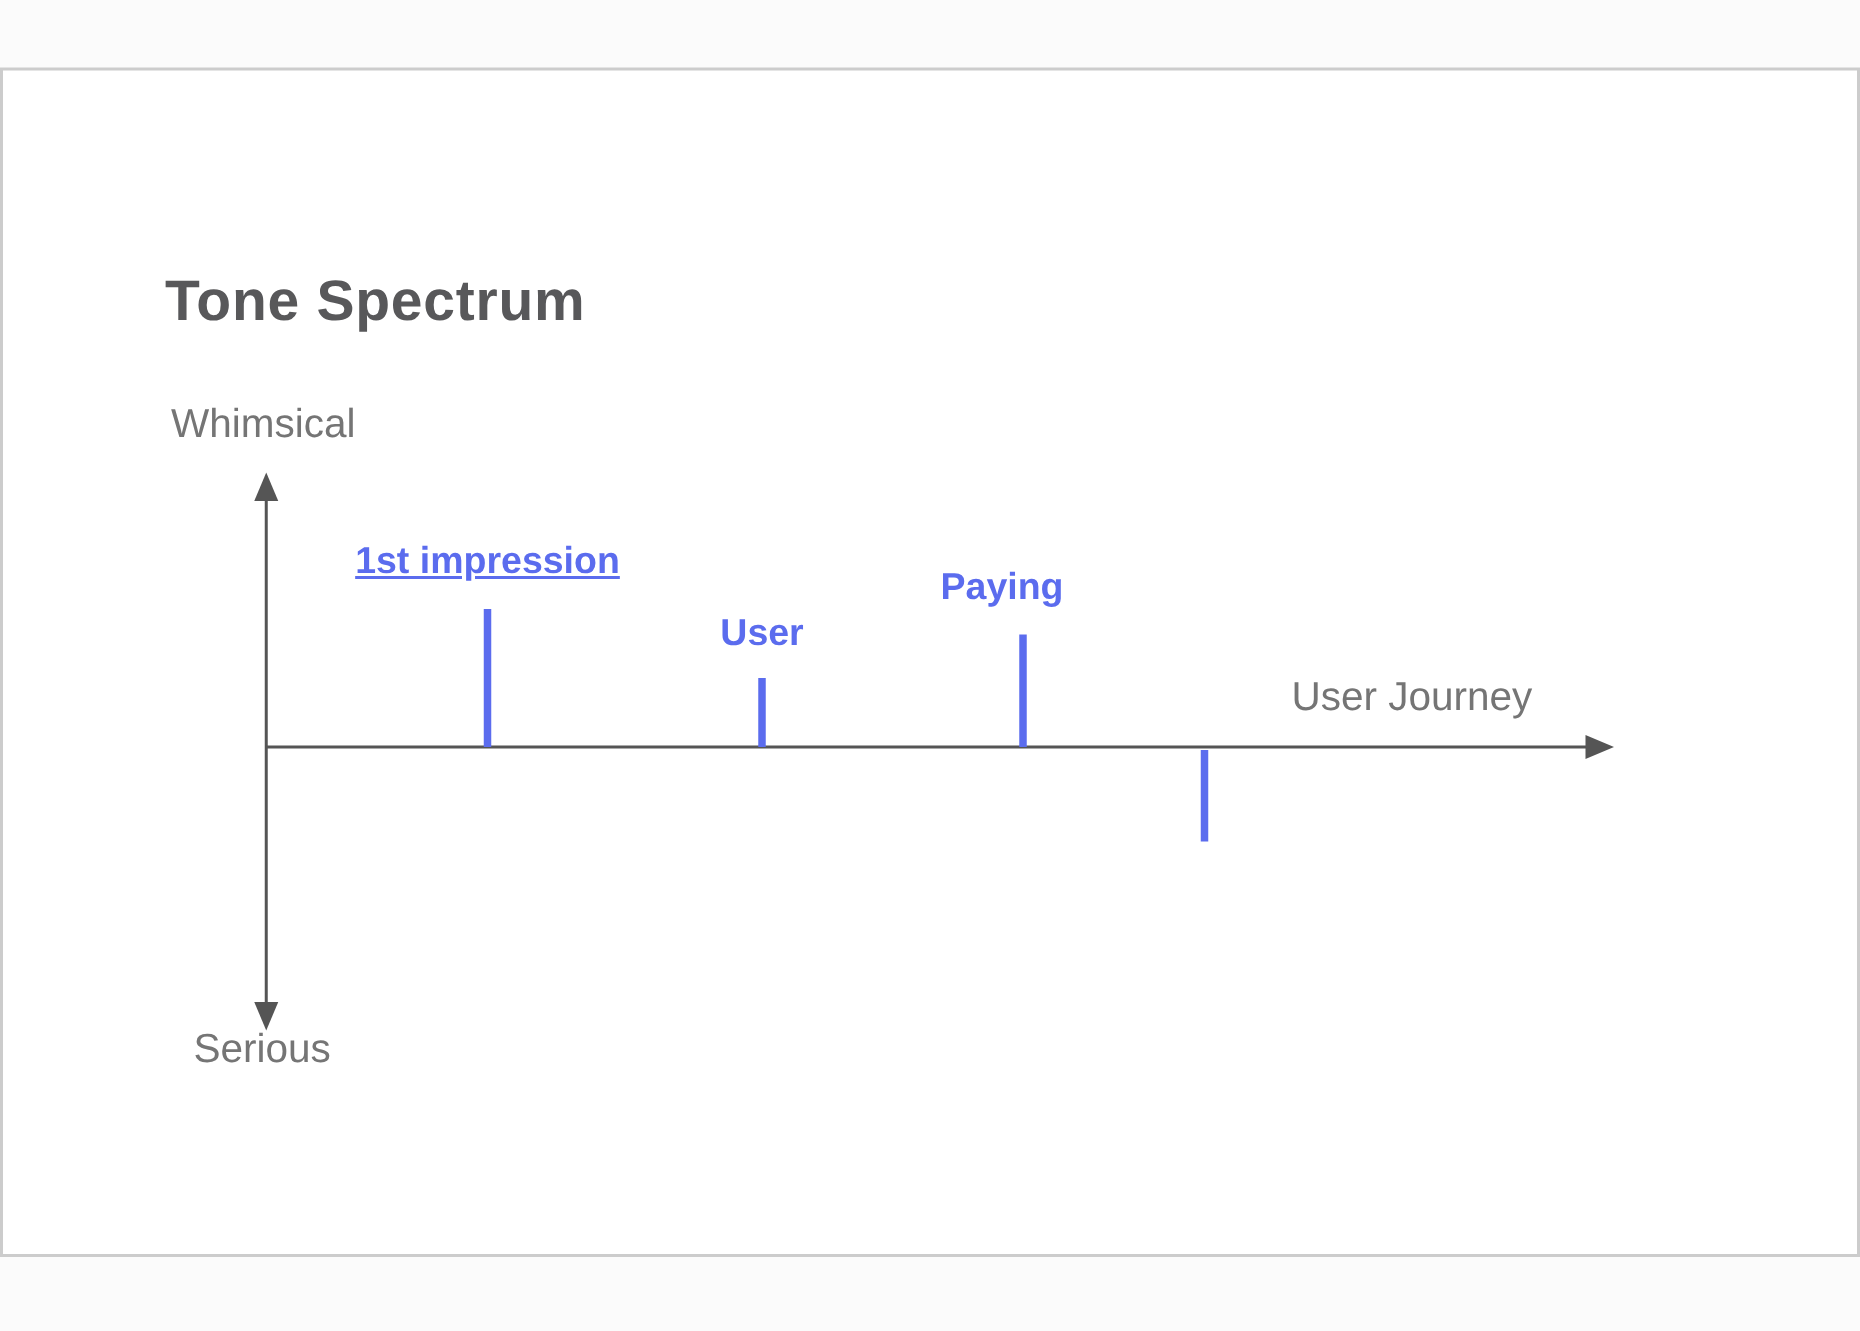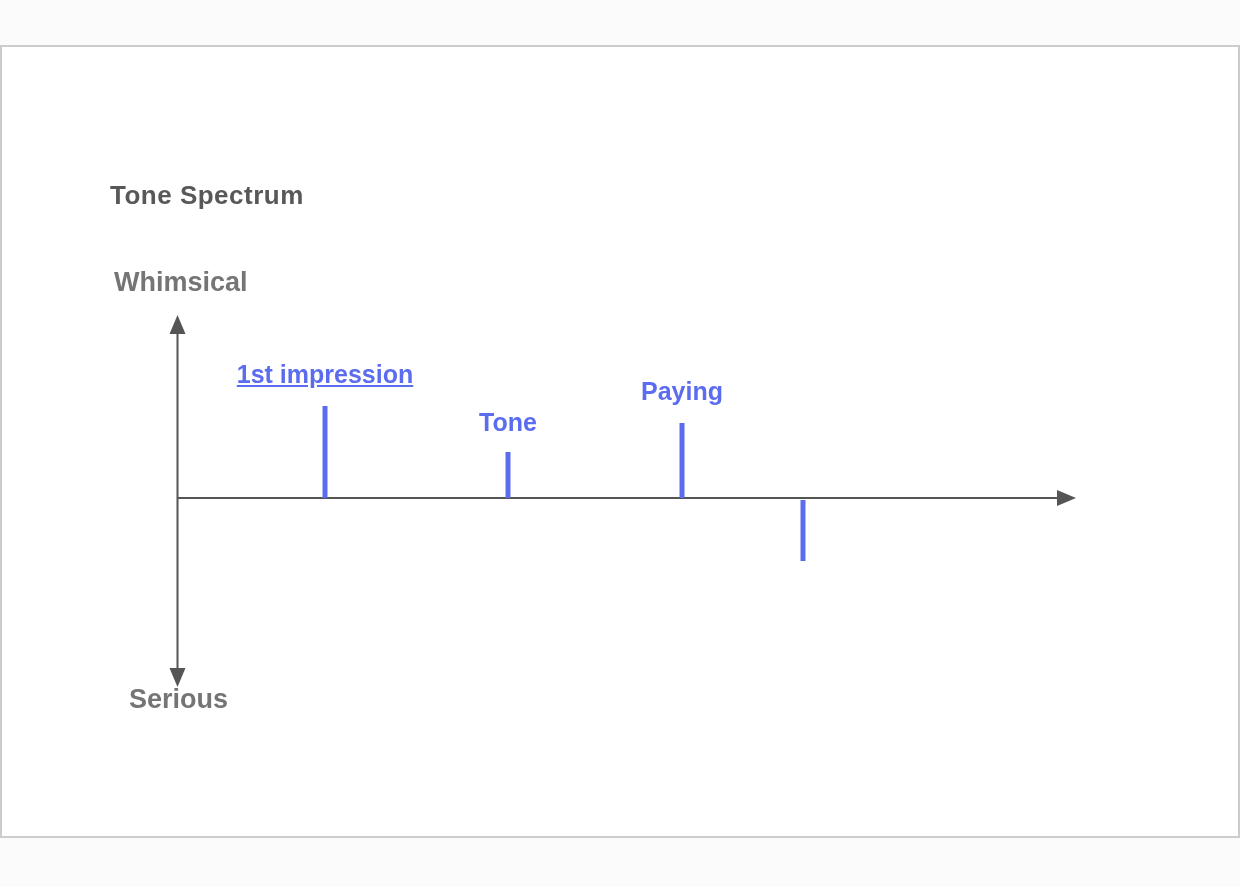--- a/index.html
+++ b/index.html
@@ -19,29 +19,29 @@
     position: absolute;
     left: 0; top: 45px;
     width: 1240px; height: 793px;
     background: #ffffff;
     border: 2px solid #cccccc;
   }
   .title {
     position: absolute;
     left: 108px; top: 133px;
     margin: 0;
-    font-size: 26px;
+    font-size: 38px;
     font-weight: 700;
     letter-spacing: 0.5px;
     color: #58585a;
   }
   .axis-label {
     position: absolute;
     font-size: 27px;
-    font-weight: 700;
+    font-weight: 400;
     color: #757575;
     white-space: nowrap;
   }
   .whimsical { left: 114px; top: 267px; }
   .serious   { left: 129px; top: 684px; }
   .journey   { left: 861px; top: 449px; }
   .diagram-svg {
     position: absolute;
     left: 0; top: 0;
     width: 1240px; height: 887px;
@@ -59,36 +59,37 @@
 </head>
 <body>
 
 <div class="stage">
   <div class="card">
     <h1 class="title">Tone Spectrum</h1>
   </div>
 
   <div class="axis-label whimsical">Whimsical</div>
   <div class="axis-label serious">Serious</div>
+  <div class="axis-label journey">User Journey</div>
 
   <svg class="diagram-svg" viewBox="0 0 1240 887" xmlns="http://www.w3.org/2000/svg">
 
     <line x1="177.5" y1="330" x2="177.5" y2="672" stroke="#555555" stroke-width="2"></line>
     <polygon points="177.5,315 169.5,334 185.5,334" fill="#555555"></polygon>
     <polygon points="177.5,687 169.5,668 185.5,668" fill="#555555"></polygon>
 
     <line x1="177" y1="498" x2="1059" y2="498" stroke="#555555" stroke-width="2"></line>
     <polygon points="1076,498 1057,490 1057,506" fill="#555555"></polygon>
 
     <g>
         <line x1="325" x2="325" y1="406" y2="498" stroke="#5b6cee" stroke-width="5"></line>
         <line x1="508" x2="508" y1="452" y2="498" stroke="#5b6cee" stroke-width="5"></line>
         <line x1="682" x2="682" y1="423" y2="498" stroke="#5b6cee" stroke-width="5"></line>
         <line x1="803" x2="803" y1="500" y2="561" stroke="#5b6cee" stroke-width="5"></line>
       </g>
   </svg>
 
   <div>
       <div class="tick-label" style="left: 325px; top: 360px; color: rgb(91, 108, 238); text-decoration: underline;">1st impression</div>
-      <div class="tick-label" style="left: 508px; top: 408px; color: rgb(91, 108, 238);">Tone</div>
-      <div class="tick-label" style="left: 682px; top: 377px; color: rgb(91, 108, 238); text-align: center;">Paying</div>
+      <div class="tick-label" style="left: 508px; top: 408px; color: rgb(91, 108, 238);">User</div>
+      <div class="tick-label" style="left: 668px; top: 377px; color: rgb(91, 108, 238); text-align: center;">Paying</div>
     </div>
 </div>
 
 </body></html>

